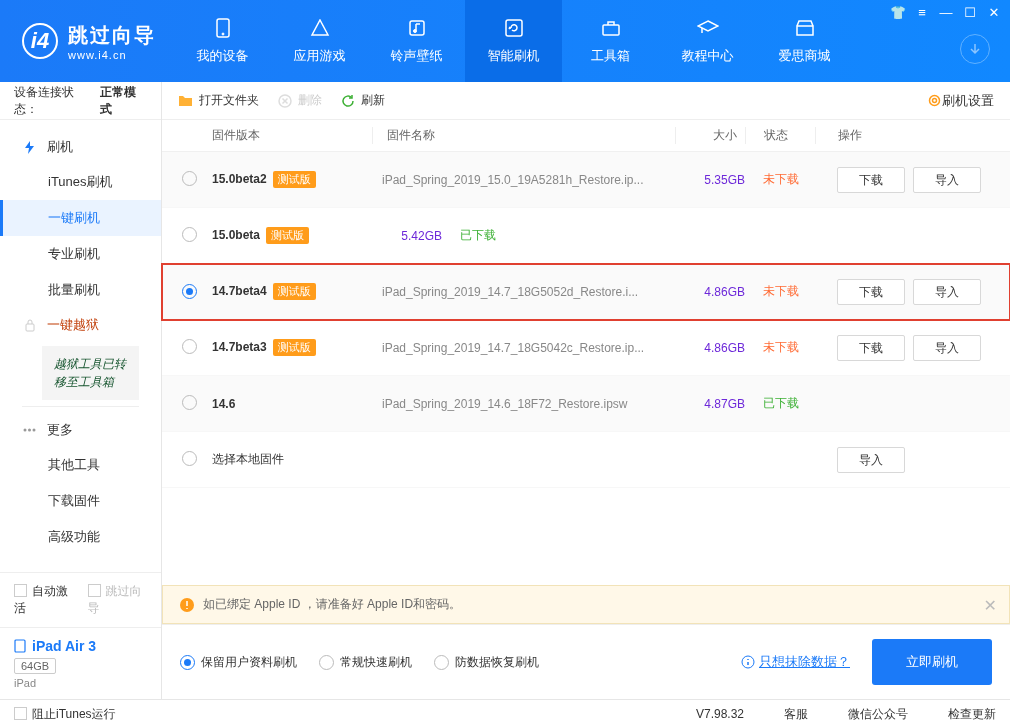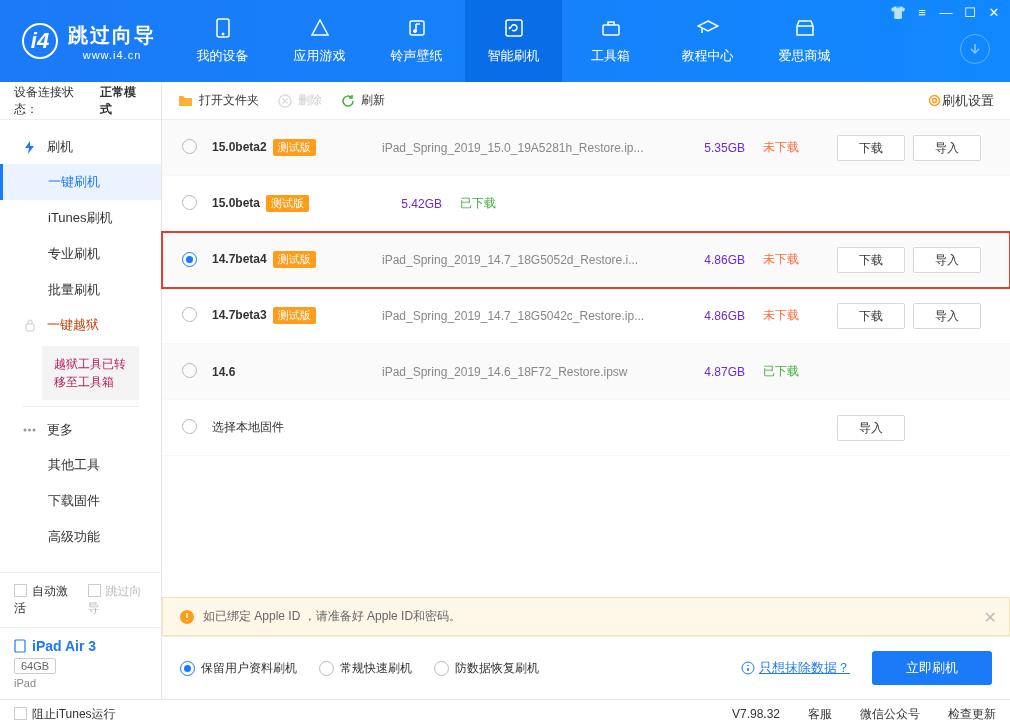--- a/index.html
+++ b/index.html
@@ -1,20 +1,20 @@
 <!DOCTYPE html>
 <html><head>
 <meta charset="utf-8">
 <style>
 * { margin: 0; padding: 0; box-sizing: border-box; font-family: "Microsoft YaHei", Arial, sans-serif; }
 body { width: 1010px; height: 728px; background: #fff; overflow: hidden; font-size: 13px; color: #333; }
 
 
 .header { height: 82px; background: linear-gradient(90deg, #1b7af8 0%, #1188ff 100%); display: flex; align-items: center; position: relative; }
-.logo { display: flex; align-items: center; padding: 0 18px 0 22px; text-align: center; }
+.logo { display: flex; align-items: center; padding: 0 18px 0 22px; }
 .logo-icon { width: 36px; height: 36px; border-radius: 50%; border: 2px solid #fff; display: flex; align-items: center; justify-content: center; color: #fff; font-weight: bold; font-size: 22px; font-style: italic; }
 .logo-text { margin-left: 10px; color: #fff; }
 .logo-text .cn { font-size: 20px; font-weight: bold; letter-spacing: 2px; }
 .logo-text .url { font-size: 11px; letter-spacing: 1px; }
 
 .nav { display: flex; height: 100%; }
 .nav-item { width: 97px; height: 100%; display: flex; flex-direction: column; align-items: center; justify-content: center; color: #fff; cursor: pointer; position: relative; }
 .nav-item.active { background: #0a6de8; }
 .nav-item .ico { width: 22px; height: 22px; margin-bottom: 8px; display: flex; align-items: center; justify-content: center; }
 .nav-item .ico svg { fill: #fff; stroke: #fff; }
@@ -29,21 +29,21 @@
 .sidebar { width: 162px; border-right: 1px solid #e6e6e6; display: flex; flex-direction: column; }
 .conn-status { height: 38px; padding: 0 14px; display: flex; align-items: center; font-size: 12px; border-bottom: 1px solid #eee; }
 .conn-status .mode { font-weight: bold; margin-left: 4px; }
 
 .sb-section { padding: 10px 0 4px; }
 .sb-title { display: flex; align-items: center; padding: 8px 22px; font-size: 13px; color: #333; cursor: pointer; }
 .sb-title .t-icon { width: 15px; height: 15px; margin-right: 10px; display: flex; align-items: center; justify-content: center; }
 .sb-title.disabled { color: #c2410c; }
 .sb-item { padding: 9px 22px 9px 48px; font-size: 13px; color: #333; cursor: pointer; }
 .sb-item.active { background: #eaf3ff; color: #1b7af8; border-left: 3px solid #1b7af8; padding-left: 45px; }
-.sb-notice { margin: 4px 22px 4px 42px; background: #f4f4f4; padding: 9px 12px; font-size: 12px; color: #be185d; line-height: 1.5; }
+.sb-notice { margin: 4px 22px 4px 42px; background: #f4f4f4; padding: 9px 12px; font-size: 12px; color: #14532d; line-height: 1.5; font-style: italic; }
 .sb-sep { height: 1px; background: #eee; margin: 6px 22px; }
 
 .sb-bottom { margin-top: auto; border-top: 1px solid #eee; }
 .sb-check-row { padding: 10px 14px; display: flex; align-items: center; gap: 14px; font-size: 12px; border-bottom: 1px solid #eee; }
 .chk { width: 13px; height: 13px; border: 1px solid #ccc; display: inline-block; margin-right: 5px; vertical-align: -2px; }
 .device-info { padding: 10px 14px; }
 .device-info .name { color: #1b7af8; font-weight: bold; font-size: 14px; display: flex; align-items: center; gap: 6px; }
 .device-info .badge { display: inline-block; border: 1px solid #ccc; border-radius: 2px; padding: 1px 6px; font-size: 11px; color: #666; margin-top: 4px; }
 .device-info .model { font-size: 11px; color: #888; margin-top: 3px; }
 
@@ -79,25 +79,25 @@
 .act-btn { display: inline-block; width: 68px; height: 26px; line-height: 24px; text-align: center; border: 1px solid #d8d8d8; background: #fff; border-radius: 2px; cursor: pointer; margin-right: 8px; color: #333; }
 
 
 .warn-bar { position: relative; background: #fff8e8; border: 1px solid #f2e3b8; padding: 10px 16px; font-size: 12px; color: #666; display: flex; align-items: center; gap: 8px; margin: 0; }
 .warn-bar .close { position: absolute; right: 12px; top: 10px; color: #bbb; cursor: pointer; font-size: 16px; }
 
 
 .opts-row { padding: 14px 18px; display: flex; align-items: center; gap: 22px; border-top: 1px solid #eee; }
 .radio-opt { display: flex; align-items: center; gap: 6px; font-size: 12px; cursor: pointer; }
 .link-wipe { color: #1b7af8; text-decoration: underline; font-size: 13px; cursor: pointer; display: flex; align-items: center; gap: 4px; }
-.flash-btn { margin-left: auto; background: #1b7af8; color: #fff; border: none; width: 120px; height: 34px; border-radius: 3px; font-size: 13px; cursor: pointer; }
+.flash-btn { margin-left: auto; background: #1b7af8; color: #fff; border: none; width: 120px; height: 46px; border-radius: 3px; font-size: 13px; cursor: pointer; }
 
 
 .footer { height: 29px; border-top: 1px solid #e6e6e6; display: flex; align-items: center; padding: 0 14px; font-size: 12px; gap: 20px; }
-.footer .right { margin-left: auto; display: flex; gap: 28px; align-items: center; }
+.footer .right { margin-left: auto; display: flex; gap: 40px; align-items: center; }
 </style>
 </head>
 <body>
 
 <div class="header">
   <div class="logo">
     <div class="logo-icon">i4</div>
     <div class="logo-text">
       <div class="cn">跳过向导</div>
       <div class="url">www.i4.cn</div>
@@ -192,22 +192,22 @@
 
     <div class="sb-section">
       <div class="sb-title">
         <span class="t-icon">
             <svg width="13" height="13">
               <path d="M7 0 L2 7 L6 7 L5 13 L11 5 L7 5 Z" fill="#1b7af8"></path>
             </svg>
           </span>
         <span>刷机</span>
       </div>
+      <div class="sb-item">iTunes刷机</div>
       <div class="sb-item active">一键刷机</div>
-      <div class="sb-item">iTunes刷机</div>
       <div class="sb-item">专业刷机</div>
       <div class="sb-item">批量刷机</div>
 
       <div class="sb-title disabled">
         <span class="t-icon">
             <svg width="12" height="13">
               <rect x="2" y="5" width="8" height="7" rx="1" fill="none" stroke="#ccc"></rect>
               <path d="M4 5 L4 3 a2 2 0 0 1 4 0 L8 5" fill="none" stroke="#ccc"></path>
             </svg>
           </span>
@@ -281,20 +281,28 @@
       <div class="spacer"></div>
       <div class="settings-btn">
         <svg width="15" height="15">
             <circle cx="7.5" cy="7.5" r="5" fill="none" stroke="#ff9c1a" stroke-width="1.5"></circle>
             <circle cx="7.5" cy="7.5" r="2" fill="none" stroke="#ff9c1a" stroke-width="1.5"></circle>
           </svg>
         <span>刷机设置</span>
       </div>
     </div>
 
+    <div class="table-head">
+      <div class="col-radio"></div>
+      <div class="col-version">固件版本</div>
+      <div class="col-name" style="border-left:1px solid #eee;padding-left:14px">固件名称</div>
+      <div class="col-size" style="border-left:1px solid #eee;padding:0 8px">大小</div>
+      <div class="col-status" style="border-left:1px solid #eee">状态</div>
+      <div class="col-action" style="border-left:1px solid #eee">操作</div>
+    </div>
 
     <div id="rows">
         <div class="row">
     <div class="col-radio"><span class="radio "></span></div>
     <div class="col-version"><span class="version">15.0beta2</span><span class="beta-badge">测试版</span></div>
     <div class="col-name fname">iPad_Spring_2019_15.0_19A5281h_Restore.ip...</div>
     <div class="col-size size">5.35GB</div>
     <div class="col-status status-pending">未下载</div>
     <div class="col-action"><span class="act-btn">下载</span><span class="act-btn">导入</span></div>
         </div>

